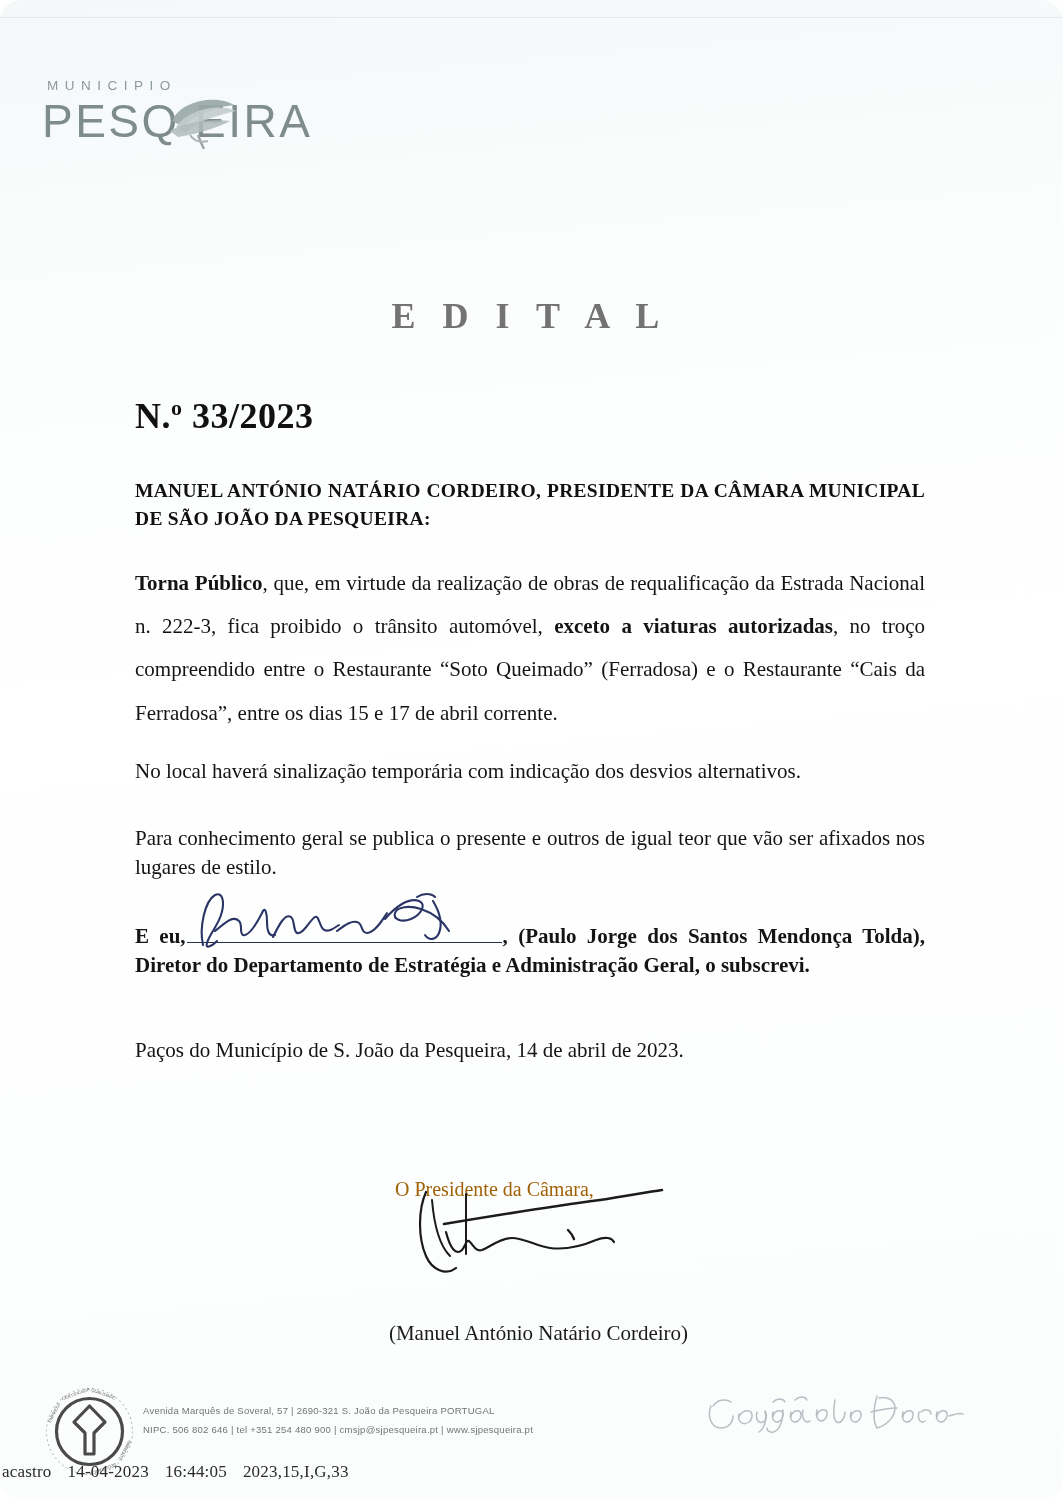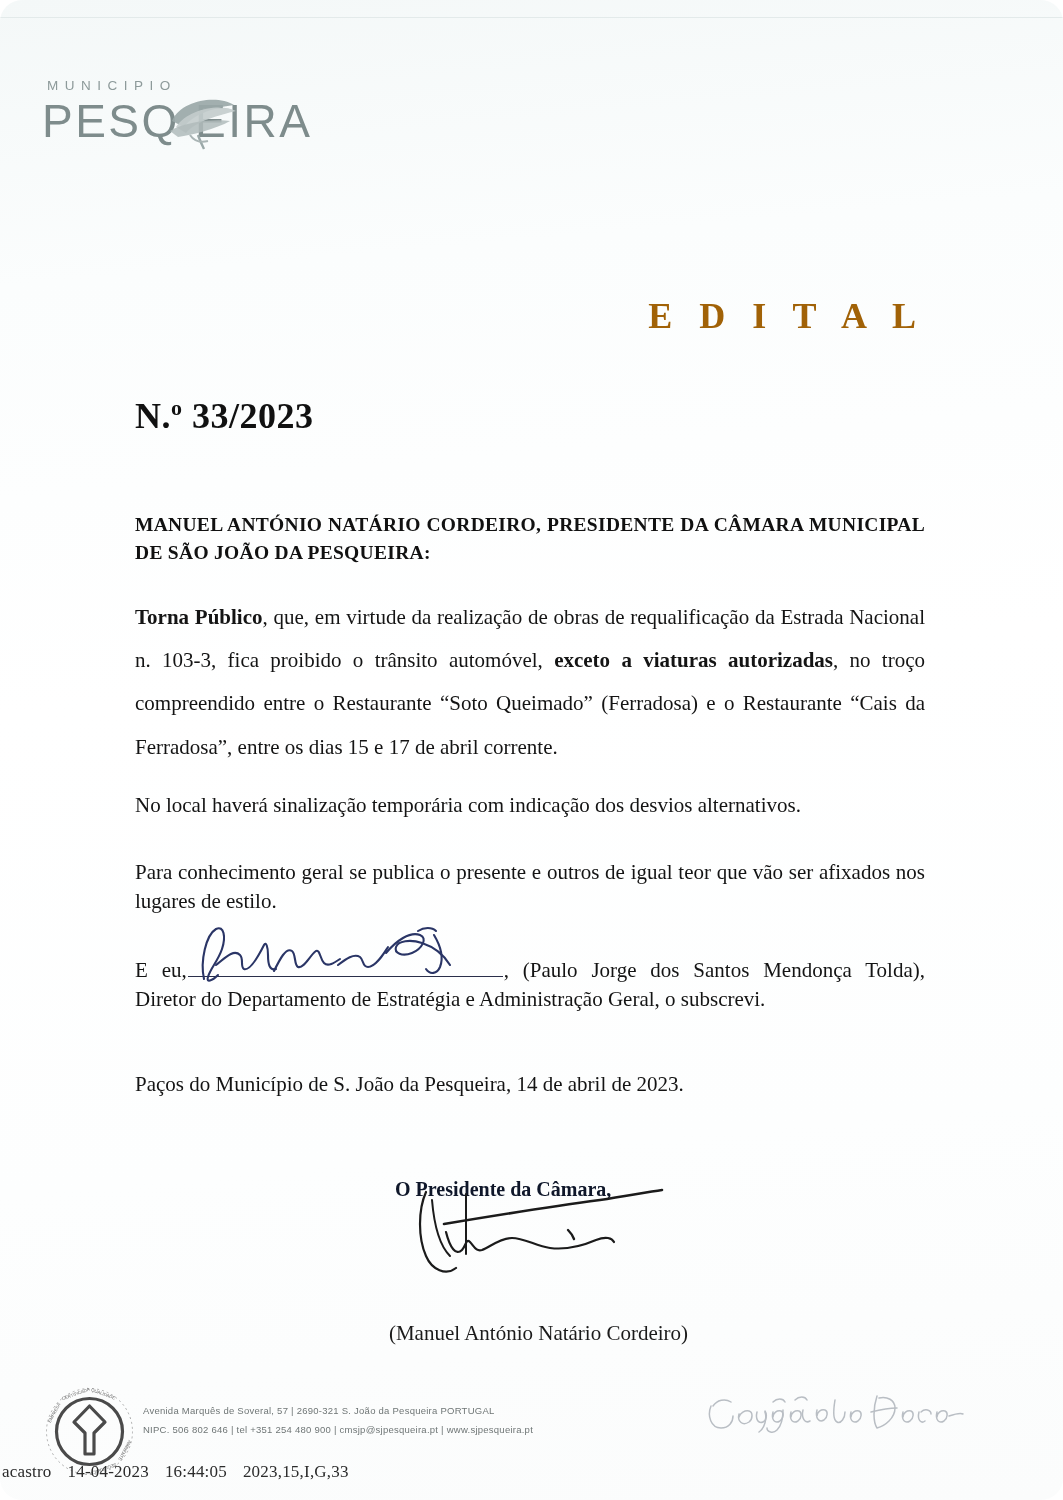--- a/index.html
+++ b/index.html
@@ -71,41 +71,41 @@
   }
 
   
   .doc {
     position: absolute;
     left: 135px;
     top: 0;
     width: 790px;
   }
   .title-edital {
-    text-align: right;
+    text-align: center;
     font-size: 36px;
     font-weight: bold;
     letter-spacing: 9px;
-    color: #a16207;
+    color: #737373;
     margin-top: 295px;
   }
   .title-number {
     text-align: left;
     font-size: 36px;
     font-weight: bold;
     color: #111;
     margin-top: 58px;
     letter-spacing: 0.5px;
   }
   .title-number sup {
     font-size: 22px;
     vertical-align: super;
   }
   .intro {
-    margin-top: 74px;
+    margin-top: 40px;
     font-size: 19.5px;
     font-weight: bold;
     line-height: 1.42;
     letter-spacing: 0.3px;
     color: #111;
     text-align: justify;
     text-align-last: left;
   }
   .para {
     font-size: 21px;
@@ -130,20 +130,21 @@
 
   
   .sig-para {
     margin-top: 40px;
     font-size: 21px;
     line-height: 1.38;
     color: #141414;
     text-align: justify;
     text-align-last: left;
     position: relative;
+    font-weight: bold;
   }
   .sig-slot {
     display: inline-block;
     position: relative;
     width: 315px;
     height: 1em;
     vertical-align: baseline;
     border-bottom: 1.6px solid #2a2f4a;
     margin: 0 1px;
   }
@@ -168,22 +169,21 @@
     left: 0;
     top: 1178px;
     width: 1063px;
     height: 200px;
   }
   .pres-label {
     position: absolute;
     left: 395px;
     top: 0px;
     font-size: 20px;
-    color: #0f172a;
-    font-weight: bold;
+    color: #a16207;
   }
   .pres-ink {
     position: absolute;
     left: 400px;
     top: 2px;
     width: 290px;
     height: 110px;
     pointer-events: none;
   }
   .pres-name {
@@ -274,21 +274,21 @@
     <div class="title-edital">E D I T A L</div>
 
     <div class="title-number">
       <span>N.</span><sup>o</sup>
       <span>33/2023</span>
     </div>
 
     <div class="intro">MANUEL ANTÓNIO NATÁRIO CORDEIRO, PRESIDENTE DA CÂMARA MUNICIPAL DE SÃO JOÃO DA PESQUEIRA:</div>
 
     <div class="para lead">
-      <b>Torna Público</b><span>, que, em virtude da realização de obras de requalificação da Estrada Nacional n. 103-3, fica proibido o trânsito automóvel, </span><b>exceto a viaturas autorizadas</b><span>, no troço compreendido entre o Restaurante “Soto Queimado” (Ferradosa) e o Restaurante “Cais da Ferradosa”, entre os dias 15 e 17 de abril corrente.</span>
+      <b>Torna Público</b><span>, que, em virtude da realização de obras de requalificação da Estrada Nacional n. 222-3, fica proibido o trânsito automóvel, </span><b>exceto a viaturas autorizadas</b><span>, no troço compreendido entre o Restaurante “Soto Queimado” (Ferradosa) e o Restaurante “Cais da Ferradosa”, entre os dias 15 e 17 de abril corrente.</span>
     </div>
 
     <div class="para tight">No local haverá sinalização temporária com indicação dos desvios alternativos.</div>
 
     <div class="para spaced">Para conhecimento geral se publica o presente e outros de igual teor que vão ser afixados nos lugares de estilo.</div>
 
     <div class="sig-para">
       <span>E eu,</span><span class="sig-slot">
         <svg class="sig-ink" viewBox="0 0 330 66">
           <g fill="none" stroke="#2a3566" stroke-width="2.1" stroke-linecap="round">

